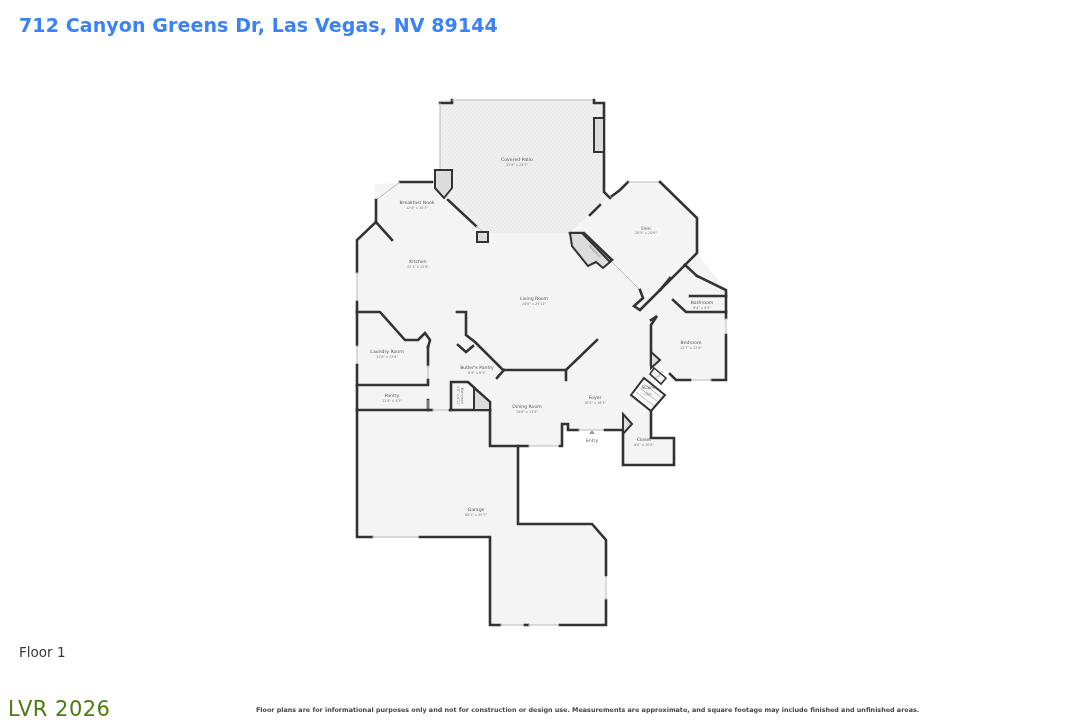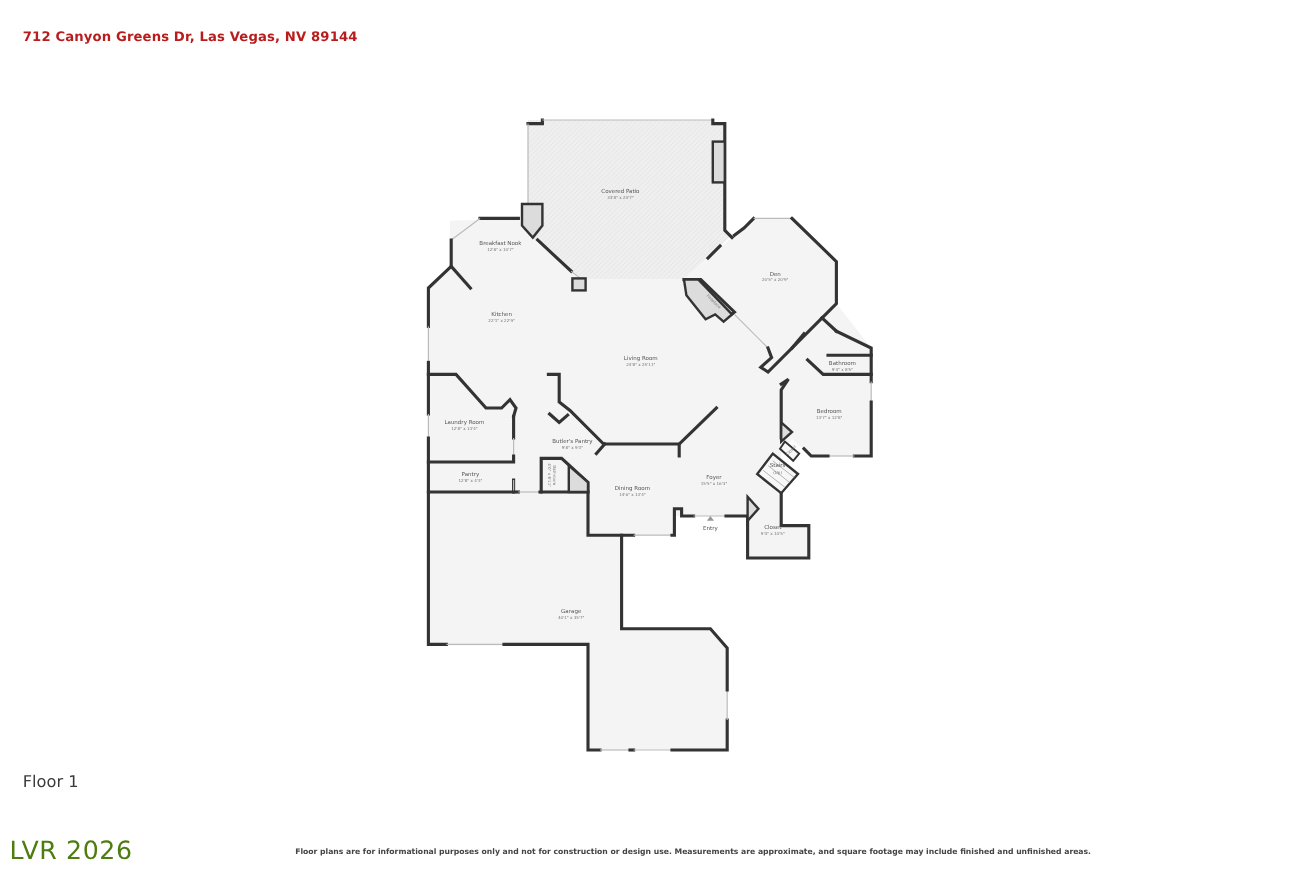--- a/index.html
+++ b/index.html
@@ -1,21 +1,21 @@
 <!DOCTYPE html>
 <html><head>
 <meta charset="utf-8">
 <style>
   html, body { margin: 0; padding: 0; background: #ffffff; }
   body { width: 1086px; height: 724px; position: relative; overflow: hidden;
          font-family: "DejaVu Sans", "Liberation Sans", sans-serif; color: #333; }
-  .title { position: absolute; left: 19px; top: 24px; font-size: 11px; font-weight: bold; color: #b91c1c; letter-spacing: 0.1px; }
+  .title { position: absolute; left: 19px; top: 14px; font-size: 19px; font-weight: bold; color: #3b82f6; letter-spacing: 0.1px; }
   .floor-label { position: absolute; left: 19px; top: 644px; font-size: 13.5px; font-weight: normal; color: #3a3a3a; }
   .watermark { position: absolute; left: 8px; top: 697px; font-size: 21px; color: #4d7c0f; letter-spacing: 0.5px; text-align: center; }
-  .disclaimer { position: absolute; left: 246px; top: 706px; font-size: 6.4px; font-weight: bold; color: #444; white-space: nowrap; }
+  .disclaimer { position: absolute; left: 256px; top: 706px; font-size: 6.4px; font-weight: bold; color: #444; white-space: nowrap; }
   svg.plan { position: absolute; left: 0; top: 0; }
   .room-name { font-family: "DejaVu Sans", "Liberation Sans", sans-serif; font-size: 4.6px; fill: #555; text-anchor: middle; }
   .room-dim { font-family: "DejaVu Sans", "Liberation Sans", sans-serif; font-size: 3.4px; fill: #777; text-anchor: middle; }
   .wall { stroke: #333; stroke-width: 2.6; fill: none; stroke-linecap: square; stroke-linejoin: miter; }
   .thin { stroke: #bbb; stroke-width: 1; fill: none; }
   .floor { fill: #f4f4f4; stroke: none; }
   .patio { fill: url(#hatch); stroke: none; }
   .fixture { fill: #dcdcdc; stroke: #333; stroke-width: 2; }
 </style>
 </head>

